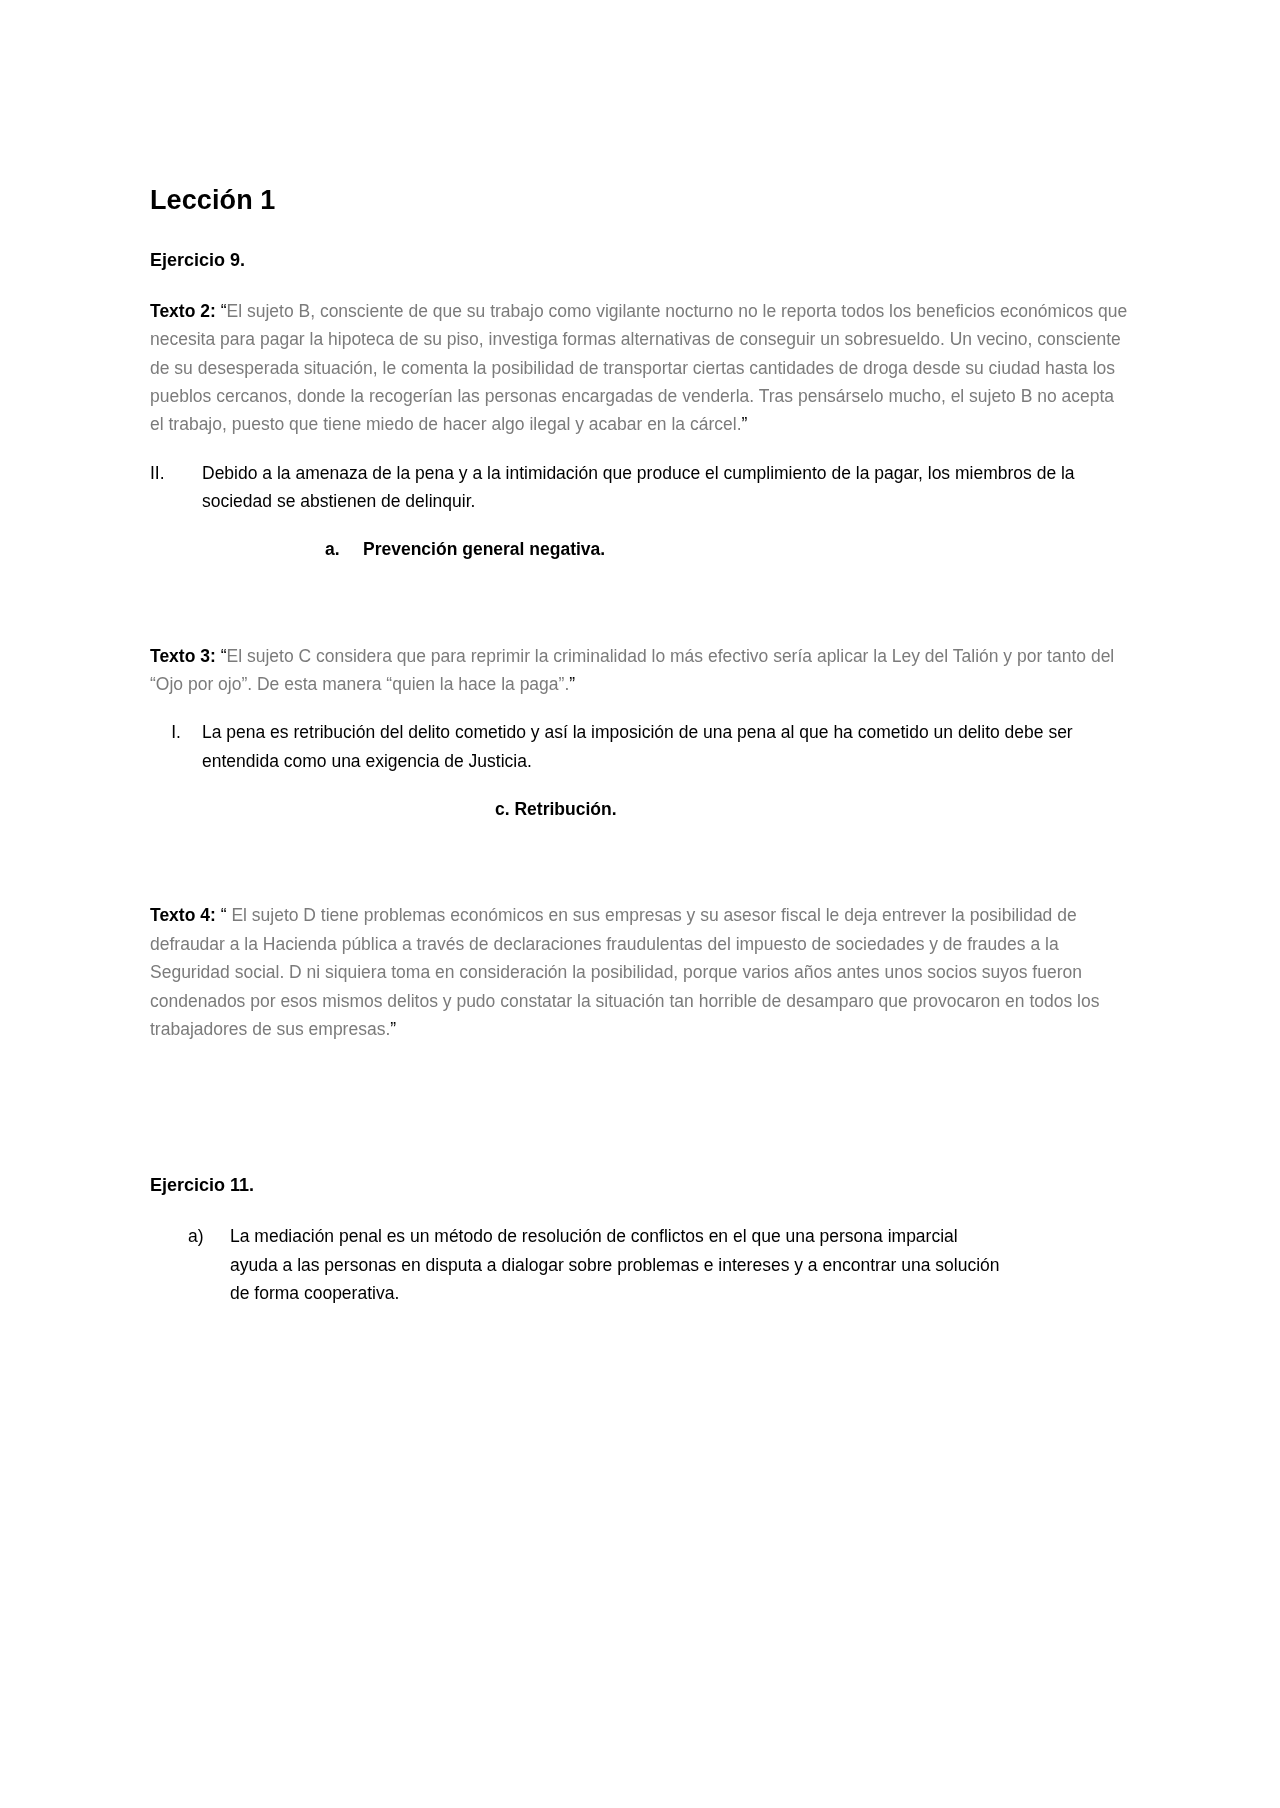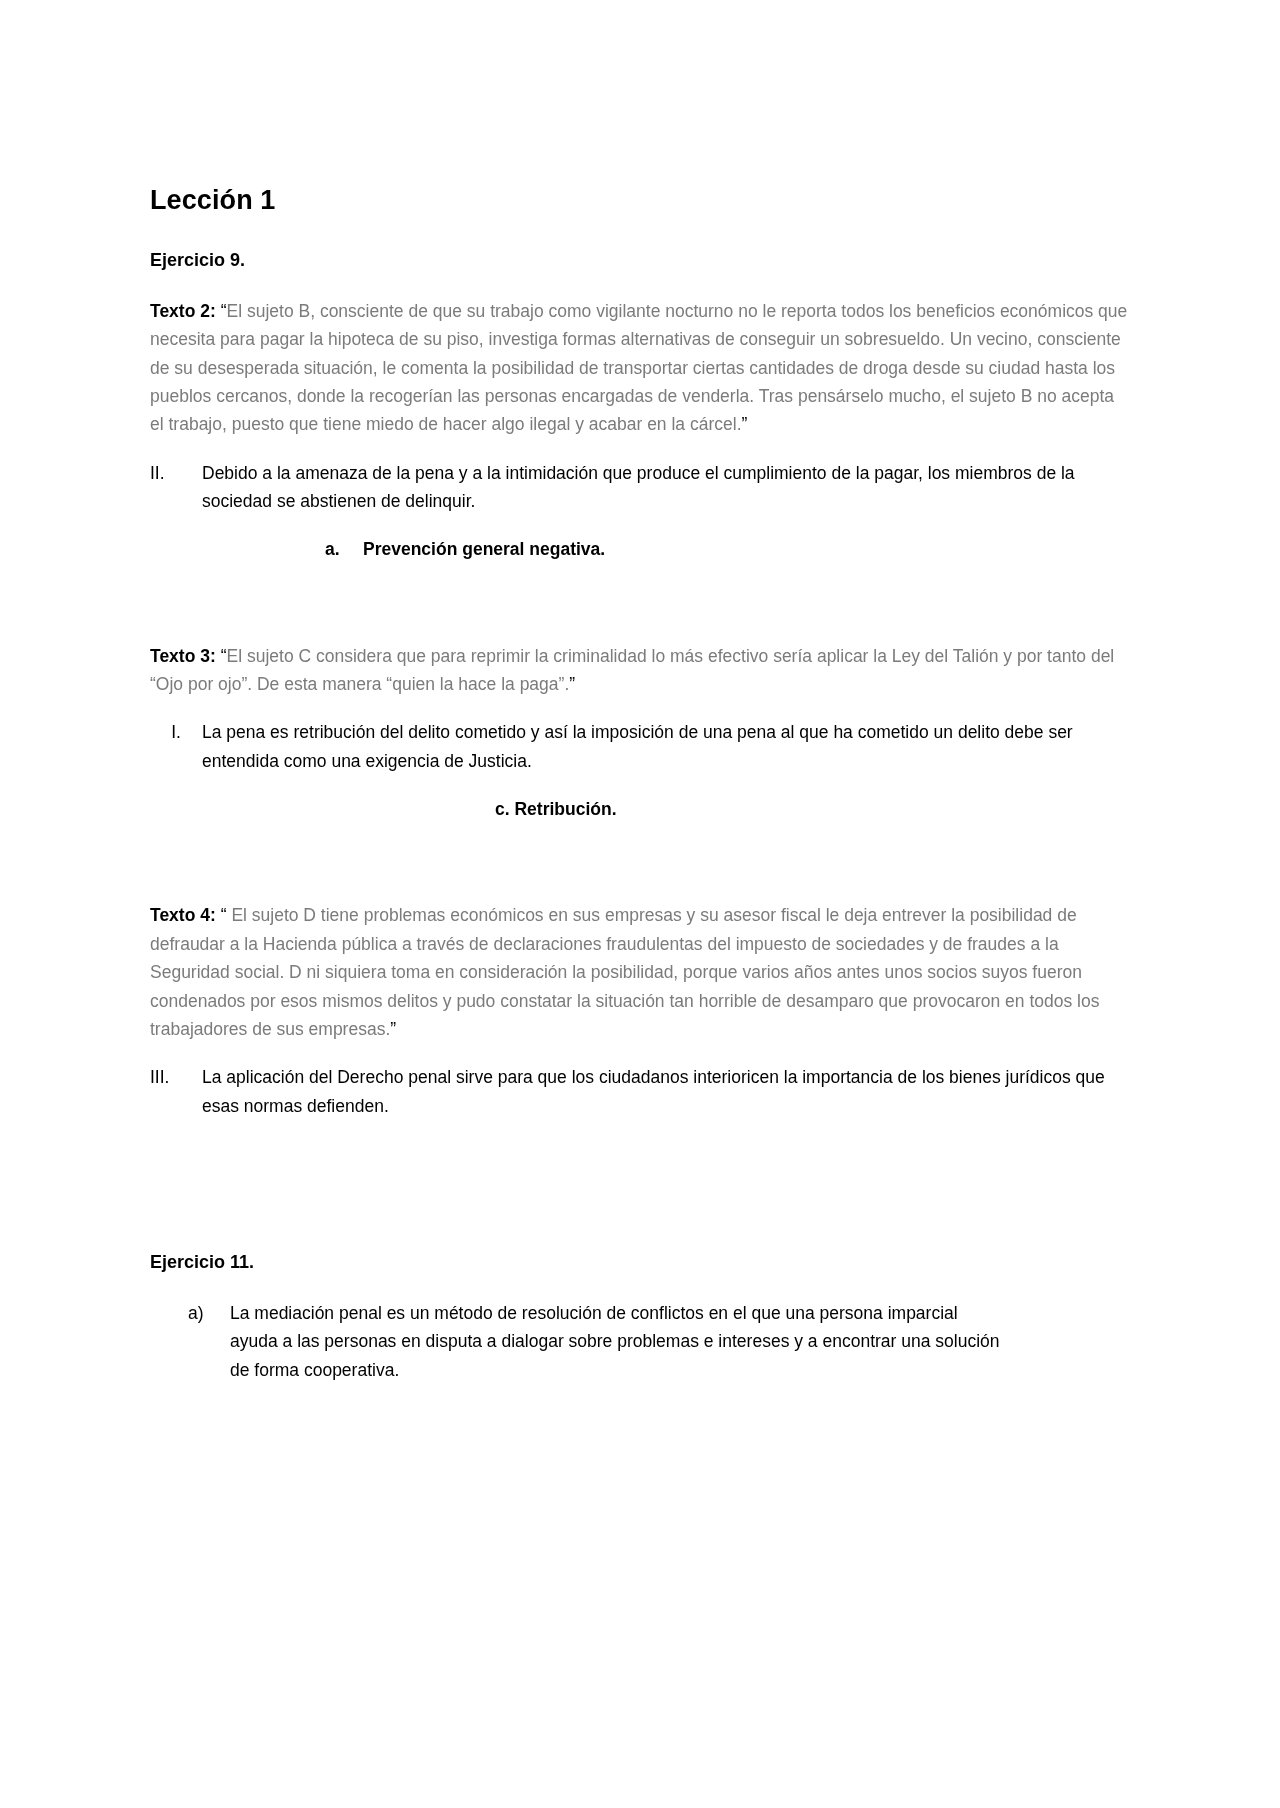--- a/index.html
+++ b/index.html
@@ -150,24 +150,20 @@
     <span>c.</span>
     <span>Retribución.</span>
   </div>
 
   <div class="gap-md"></div>
 
   <p class="para">
     <span class="lead">Texto 4</span><span class="lead">: </span><span class="quote-close">“ </span><span>El sujeto D tiene problemas económicos en sus empresas y su asesor fiscal le deja entrever la posibilidad de defraudar a la Hacienda pública a través de declaraciones fraudulentas del impuesto de sociedades y de fraudes a la Seguridad social. D ni siquiera toma en consideración la posibilidad, porque varios años antes unos socios suyos fueron condenados por esos mismos delitos y pudo constatar la situación tan horrible de desamparo que provocaron en todos los trabajadores de sus empresas.</span><span class="quote-close">”</span>
   </p>
 
-  <div class="roman-row indent-1">
-    <span class="marker">III.</span>
-    <span class="body">La aplicación del Derecho penal sirve para que los ciudadanos interioricen la importancia de los bienes jurídicos que esas normas defienden.</span>
-  </div>
 
 
   <div class="gap-lg"></div>
 
   <h2 class="section-heading ejercicio2">Ejercicio 11.</h2>
 
   <div class="list-row">
     <span class="marker">a)</span>
     <span class="body">La mediación penal es un método de resolución de conflictos en el que una persona imparcial  ayuda a las personas en disputa a dialogar sobre problemas e intereses y a encontrar una solución de forma cooperativa.</span>
   </div>

